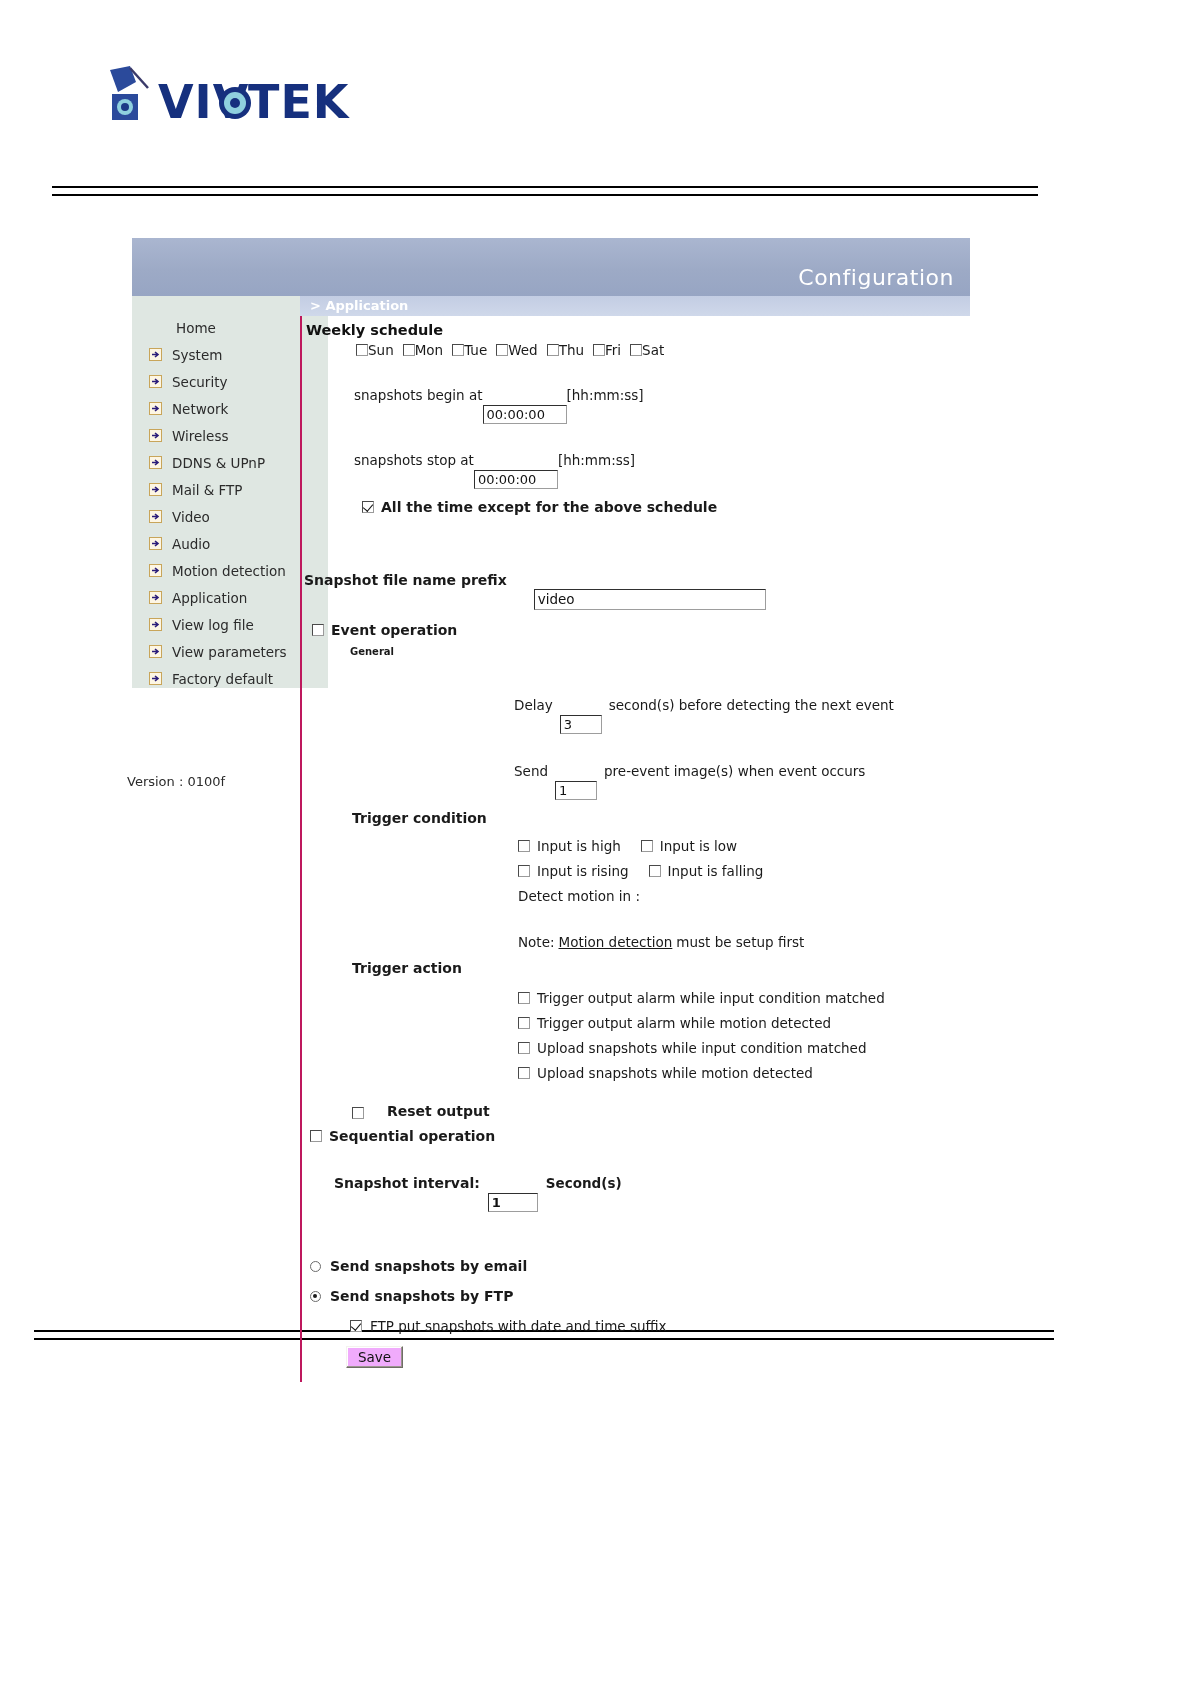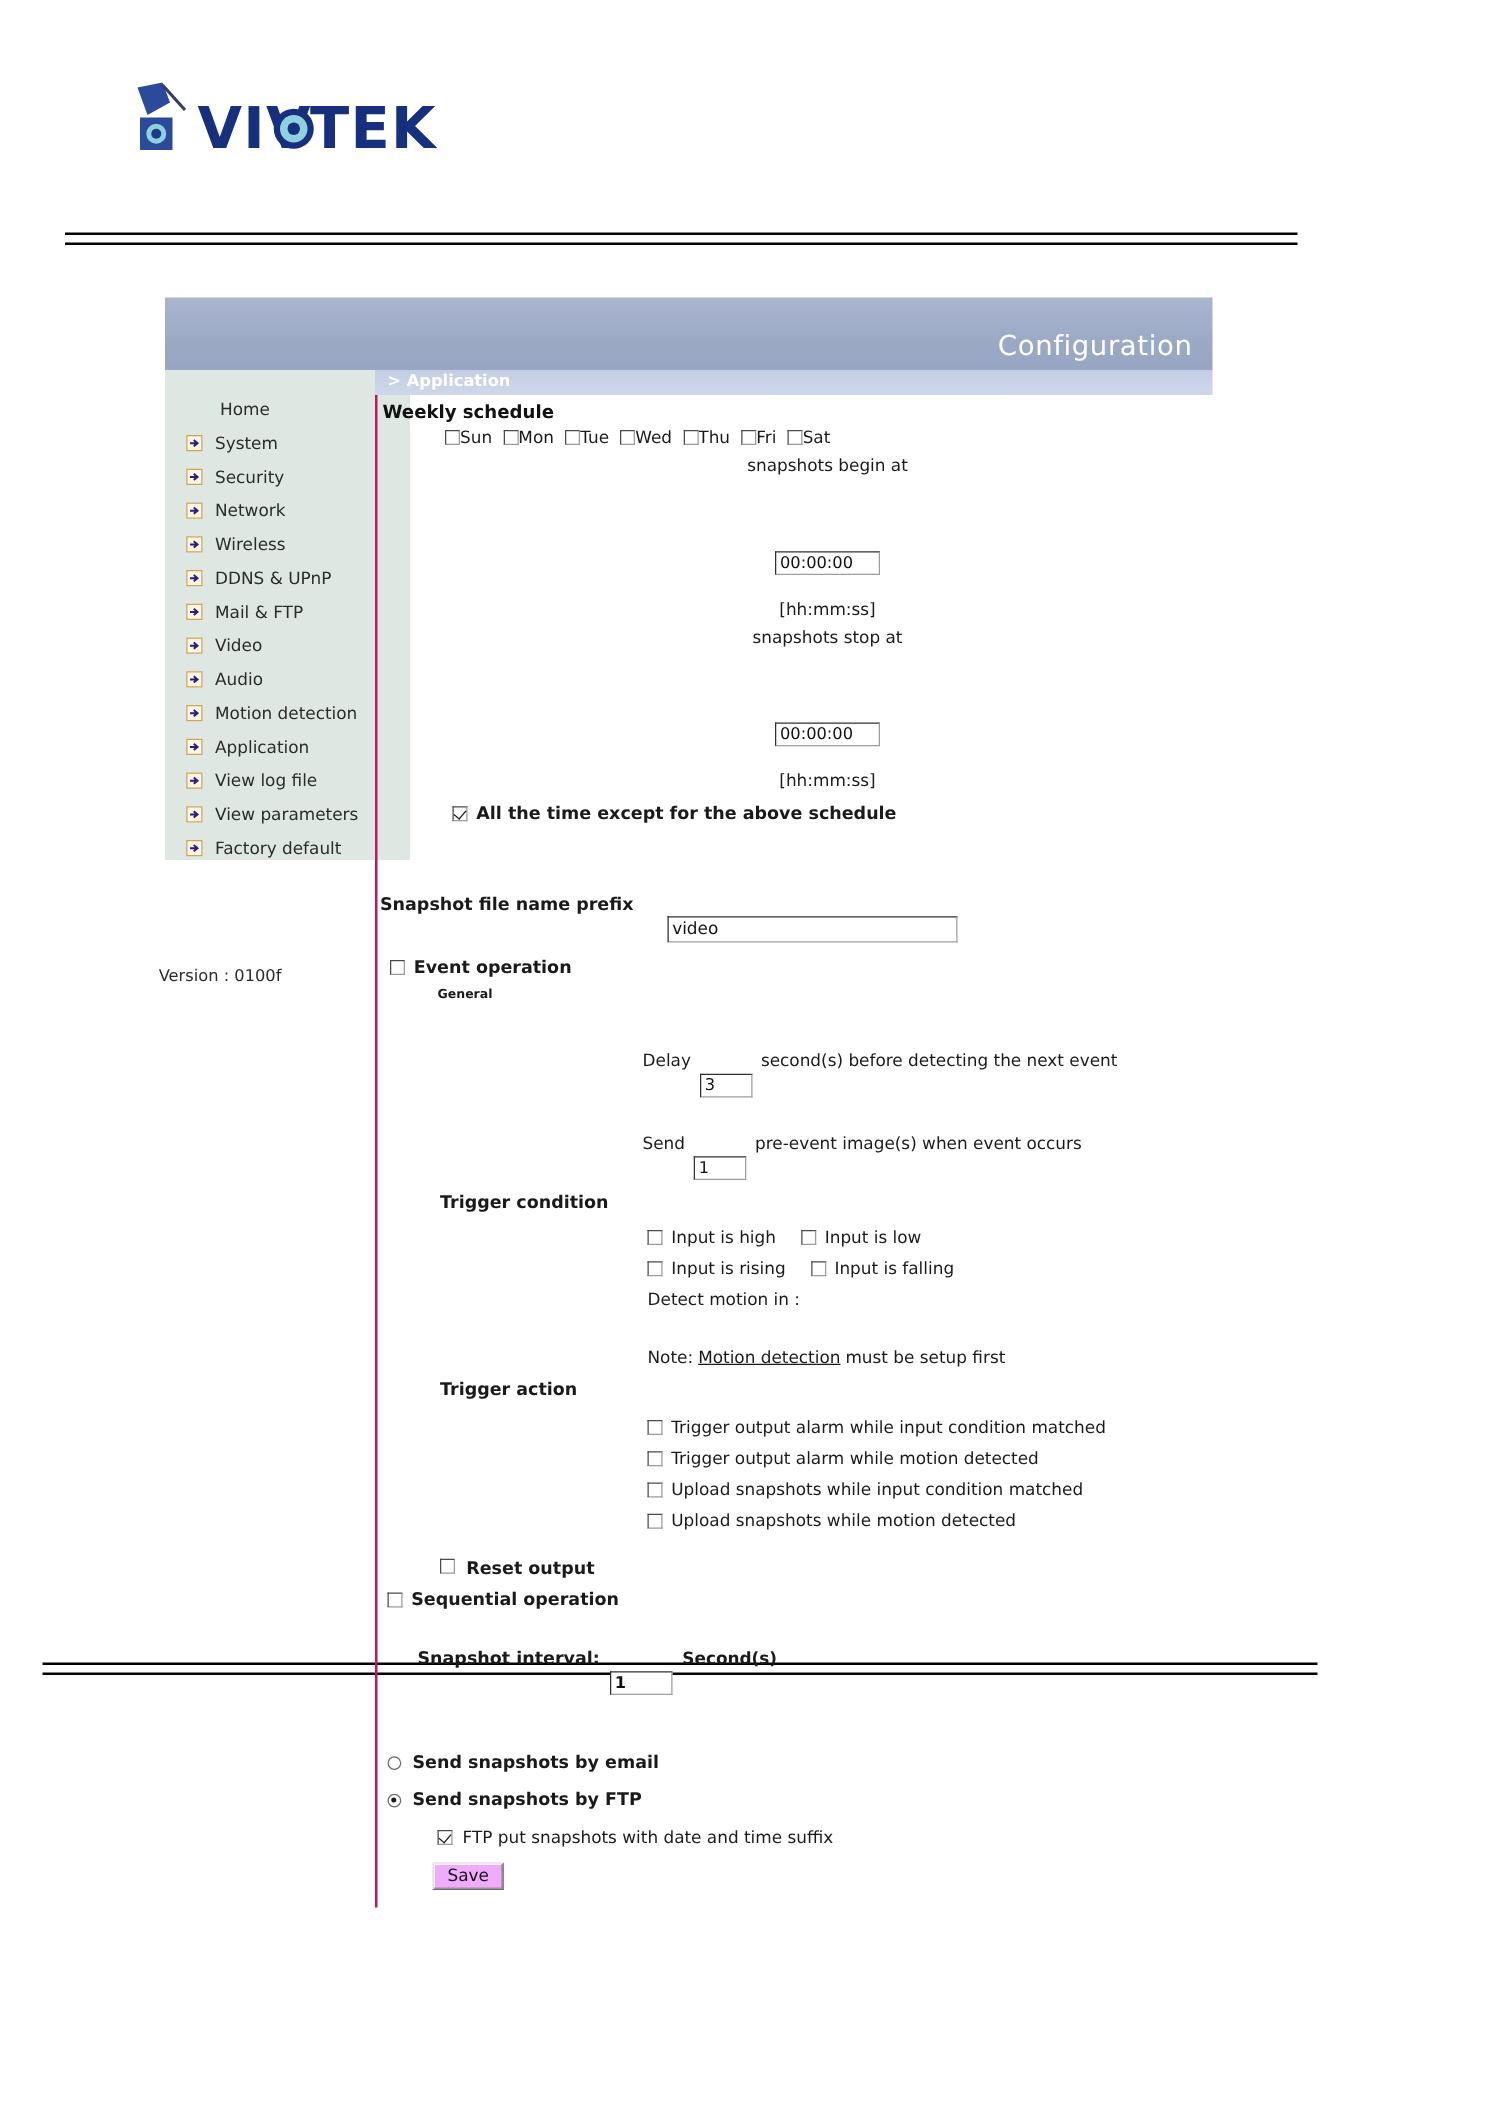--- a/index.html
+++ b/index.html
@@ -227,21 +227,21 @@
     height: 19px;
     vertical-align: middle;
     margin-top: 40px;
   }
   .tf.time { width: 84px; }
   .tf.prefix { width: 232px; height: 21px; font-size: 13.5px; }
   .tf.num { width: 42px; }
   .tf.num2 { width: 50px; }
 
   .line { display: flex; align-items: center; font-size: 13.5px; }
-  .sched-line { padding-left: 52px; margin-bottom: 6px; gap: 20px; flex-direction: column; }
+  .sched-line { padding-left: 52px; margin-bottom: 6px; gap: 0; }
   .allthetime { padding-left: 60px; margin-top: 10px; margin-bottom: 0; gap: 7px; font-weight: bold; font-size: 14px; }
 
   .prefix-row {
     display: flex; align-items: center;
     padding-left: 2px;
     margin-top: 34px;
     gap: 27px;
   }
 
   .evt-row { display:flex; align-items:center; gap: 7px; padding-left: 10px; margin-top: 12px; font-weight: bold; font-size: 14px; }
@@ -254,21 +254,21 @@
   .gen-line { display:flex; align-items:center; gap: 7px; font-size: 13.5px; margin-bottom: 7px; }
 
   .trig-block { position: relative; margin-top: 4px; }
   .trig-label { position: absolute; left: 50px; top: 0; font-weight: bold; font-size: 14px; }
 
   .chk-line { display:flex; align-items:center; gap: 7px; font-size: 13.5px; margin-bottom: 9px; }
   .chk-line .gap { display:inline-block; width: 6px; }
 
   a.link { color: #1a1a1a; text-decoration: underline; }
 
-  .reset-row { display:flex; align-items:flex-start; gap:9px; padding-left: 50px; margin-top: 22px; font-weight: bold; font-size: 14px; }
+  .reset-row { display:flex; align-items:flex-end; gap:23px; padding-left: 50px; margin-top: 22px; font-weight: bold; font-size: 14px; }
   .seq-row { display:flex; align-items:center; gap:7px; padding-left: 8px; margin-top: 9px; font-weight: bold; font-size: 14px; }
   .interval-row { display:flex; align-items:center; gap:8px; padding-left: 32px; margin-top: 9px; font-size: 14px; font-weight: bold; }
   .interval-row .unit { font-weight: bold; font-size: 13.5px; }
 
   .send-row { display:flex; align-items:center; gap:9px; padding-left: 8px; font-weight: bold; font-size: 14px; }
   .send-row.first { margin-top: 46px; }
   .send-row.second { margin-top: 14px; }
   .ftp-sub { display:flex; align-items:center; gap:8px; padding-left: 48px; margin-top: 14px; font-size: 13.5px; }
 
   .save-btn {

